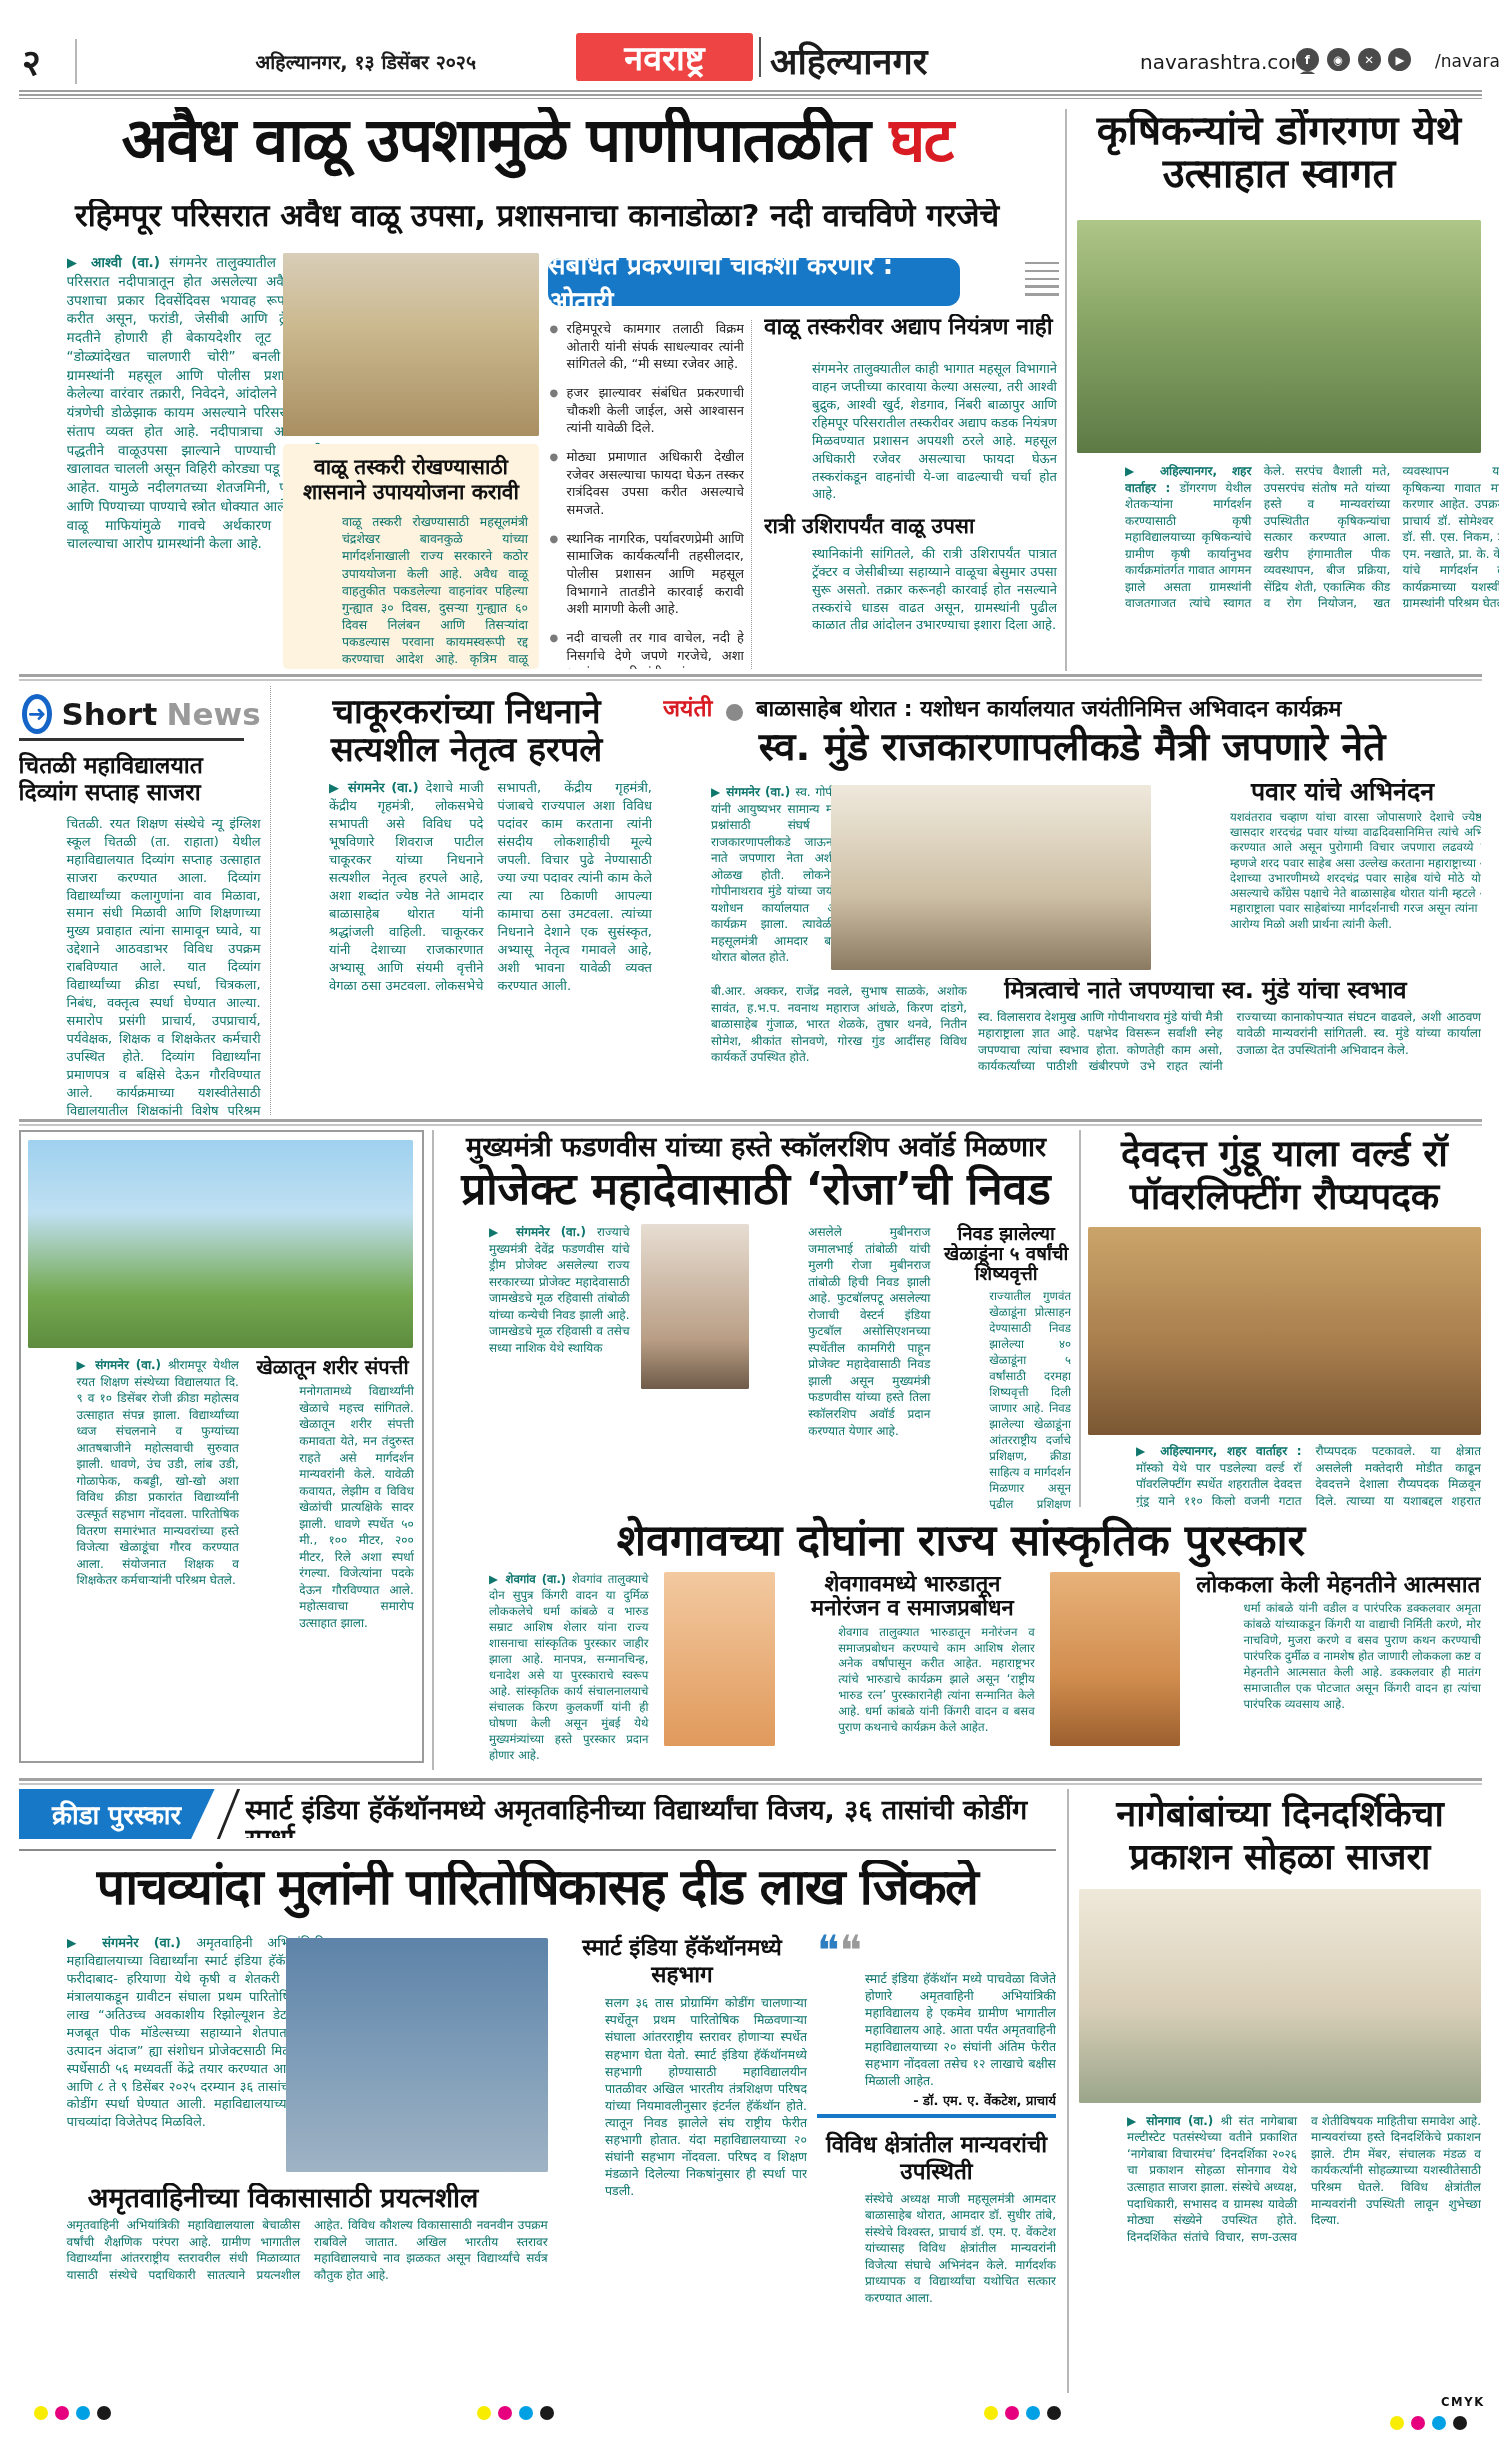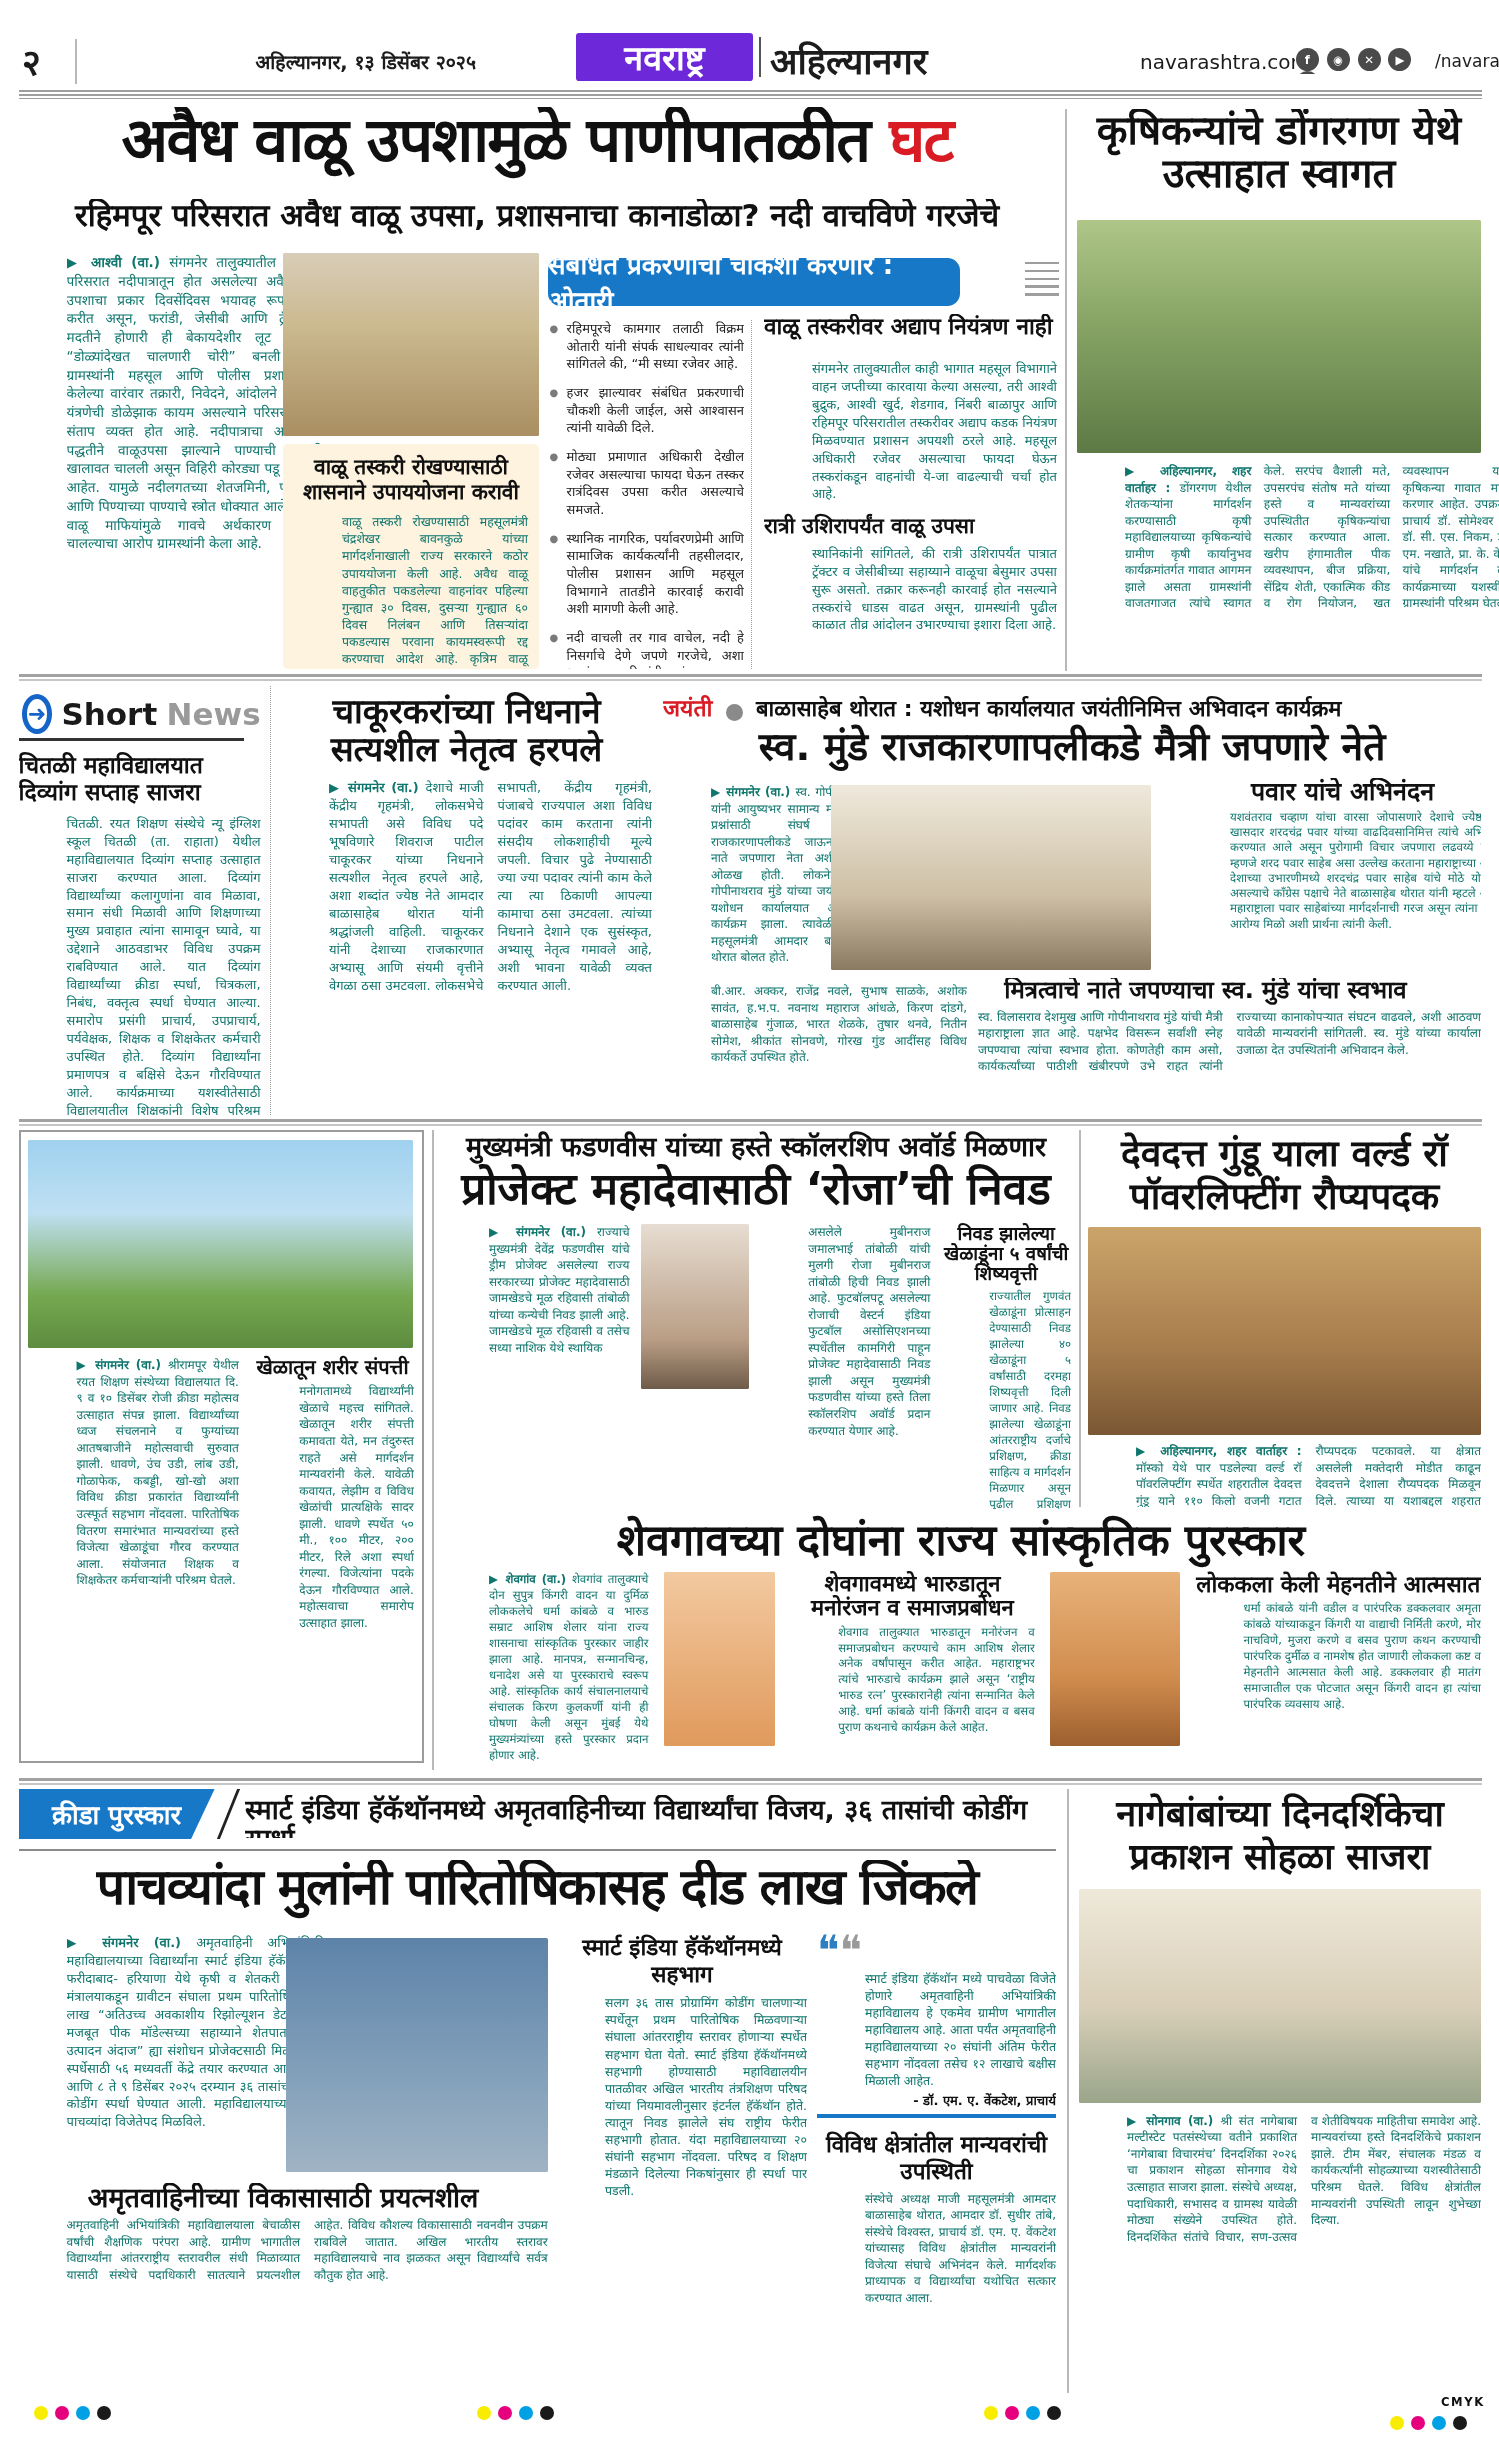--- a/index.html
+++ b/index.html
@@ -19,21 +19,21 @@
   .ph-sand { background:linear-gradient(180deg,#d8cdb8 0%,#cbb98f 40%,#a98f62 100%); }
   .ph-group { background:linear-gradient(180deg,#aec687 0%,#87a465 45%,#5d7a46 100%); }
   .ph-office { background:linear-gradient(180deg,#efe9dc 0%,#cdbfa5 60%,#8b7a62 100%); }
   .ph-balloons { background:linear-gradient(180deg,#9fd1ef 0%,#bfe0f2 35%,#74a84f 75%,#5d8c3e 100%); }
   .ph-portrait { background:linear-gradient(180deg,#e7ddd2 0%,#b99e85 70%,#6f5b49 100%); }
   .ph-crowd { background:linear-gradient(180deg,#caa46a 0%,#a97f4e 55%,#7a5733 100%); }
   .ph-folk { background:linear-gradient(180deg,#e8b27a 0%,#d18d4e 60%,#9c5f2e 100%); }
   .ph-folk2 { background:linear-gradient(180deg,#f3c9a0 0%,#e09a5c 100%); }
   .ph-team { background:linear-gradient(180deg,#5d83a8 0%,#7d9cb8 50%,#9fb3c4 100%); }
   .ph-hall { background:linear-gradient(180deg,#efe9da 0%,#d9cfb8 55%,#9aa58a 100%); }
-  .masthead { background:#6d28d9; color:#fff; border-radius:3.1px; display:flex; align-items:center; justify-content:center; font-weight:bold; }
+  .masthead { background:#ef4444; color:#fff; border-radius:3.1px; display:flex; align-items:center; justify-content:center; font-weight:bold; }
   .banner-blue { background:#1878c8; color:#fff; border-radius:12.4px; display:flex; align-items:center; justify-content:center; font-weight:bold; }
   .kicker-label-red { color:#d91c24; font-weight:bold; }
   .cream-box { background:#fdf3df; border-radius:4.7px; padding:11px 11px; }
   .bullets { list-style:none; }
   .bullets li { position:relative; padding-left:18.6px; margin-bottom:11px; font-size:13px; line-height:1.36; text-align:justify; color:#222; }
   .bullets li::before { content:"●"; position:absolute; left:1.6px; top:2.3px; font-size:10px; color:#7a7a7a; }
   .deco-lines { background:repeating-linear-gradient(to bottom,#9e9e9e 0 2.3px,#ffffff 2.3px 7.8px); }
   .sn-icon { width:40px; height:40px; border-radius:50%; border:5.4px solid #1565c8; display:inline-flex; align-items:center; justify-content:center; color:#1565c8; font-weight:bold; font-size:22px; }
   .strip-label { background:#1878c8; color:#fff; font-weight:bold; display:flex; align-items:center; justify-content:center; clip-path:polygon(0 0,100% 0,88% 100%,0 100%); }
   .slash { width:3.1px; background:#222; transform:skewX(-22deg); }

